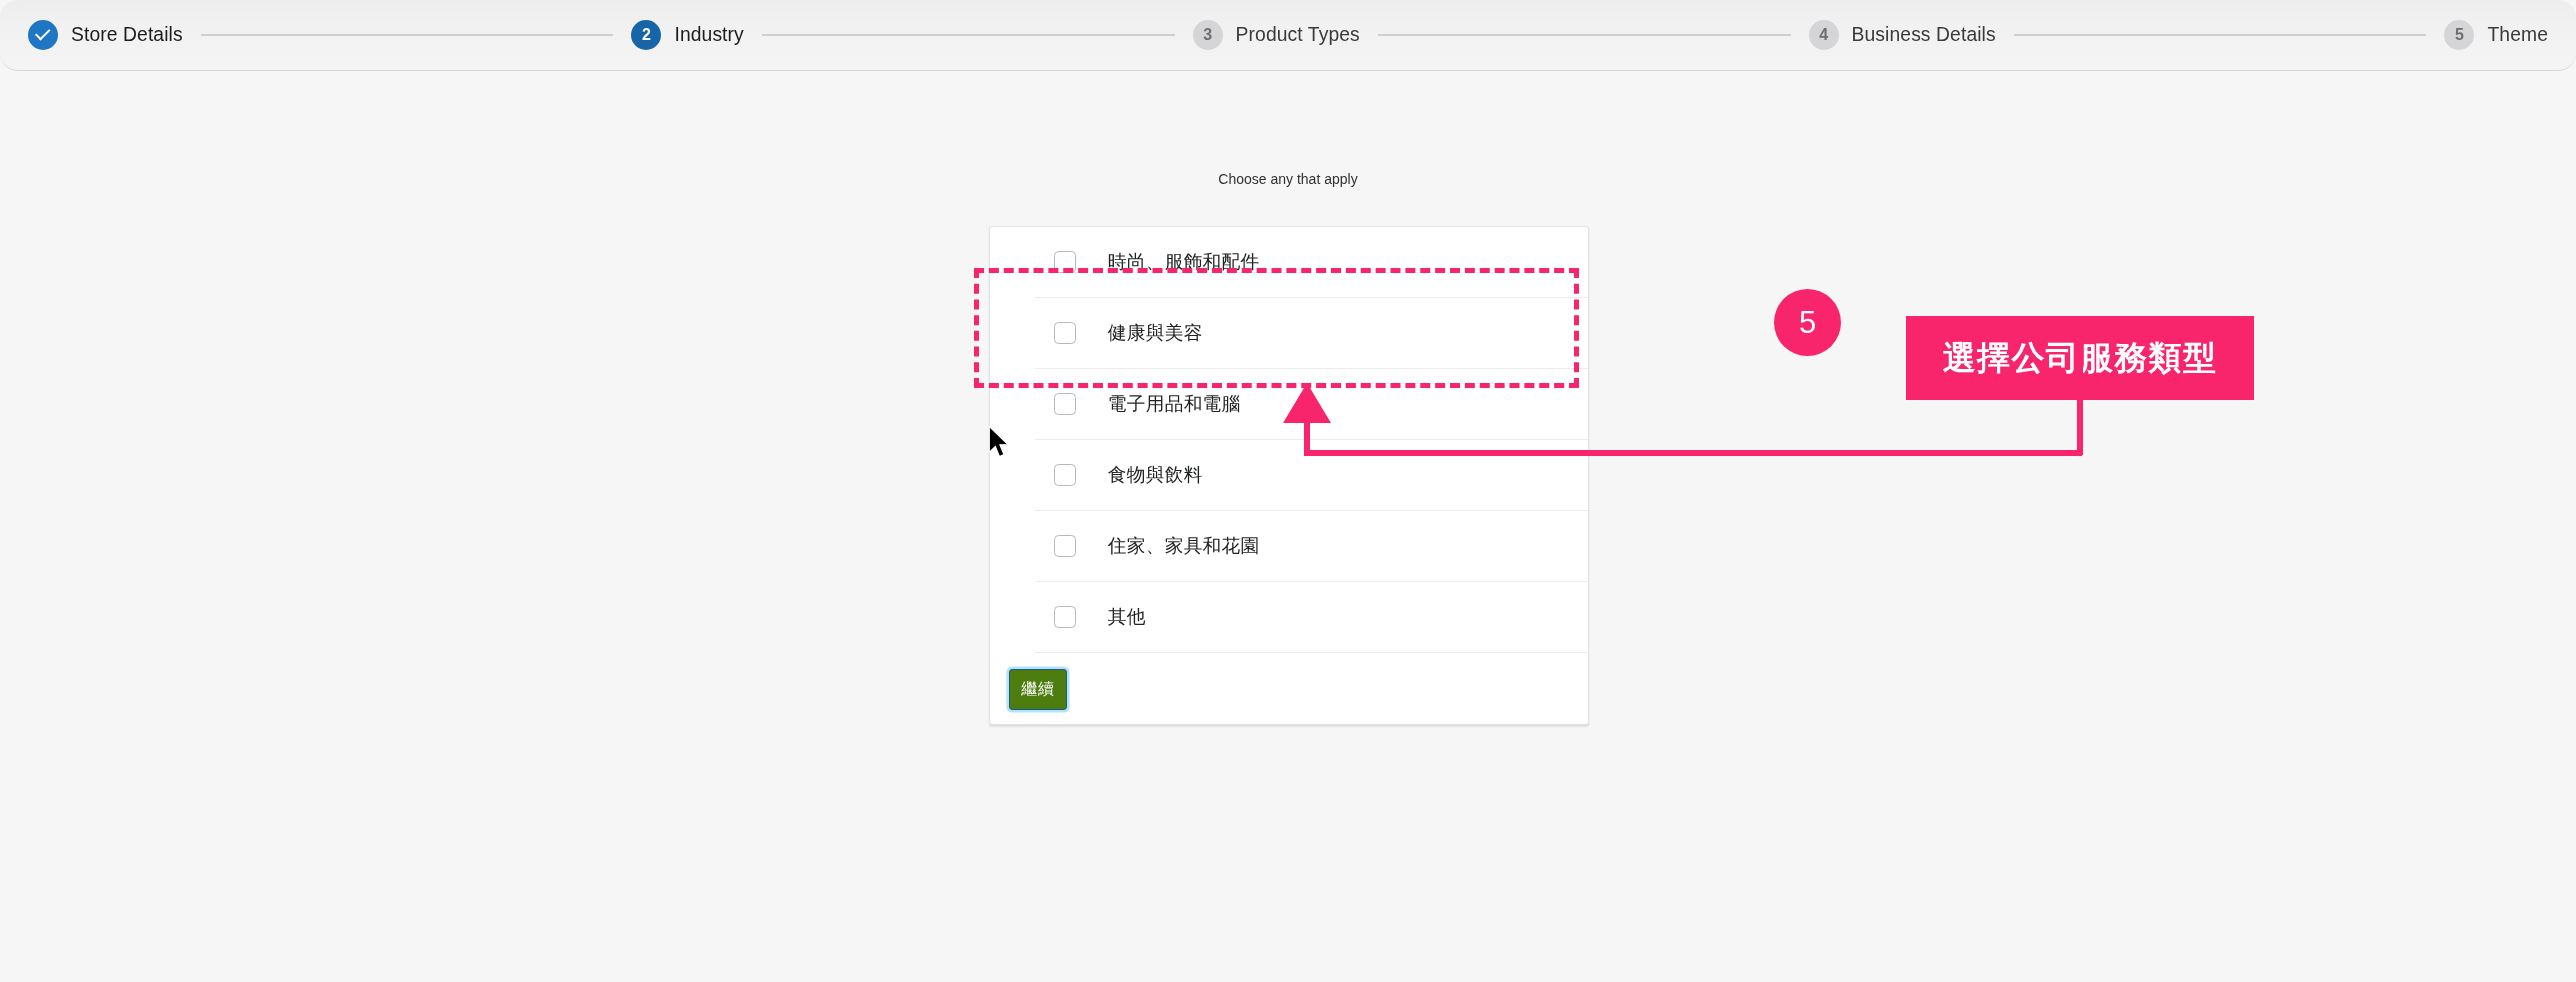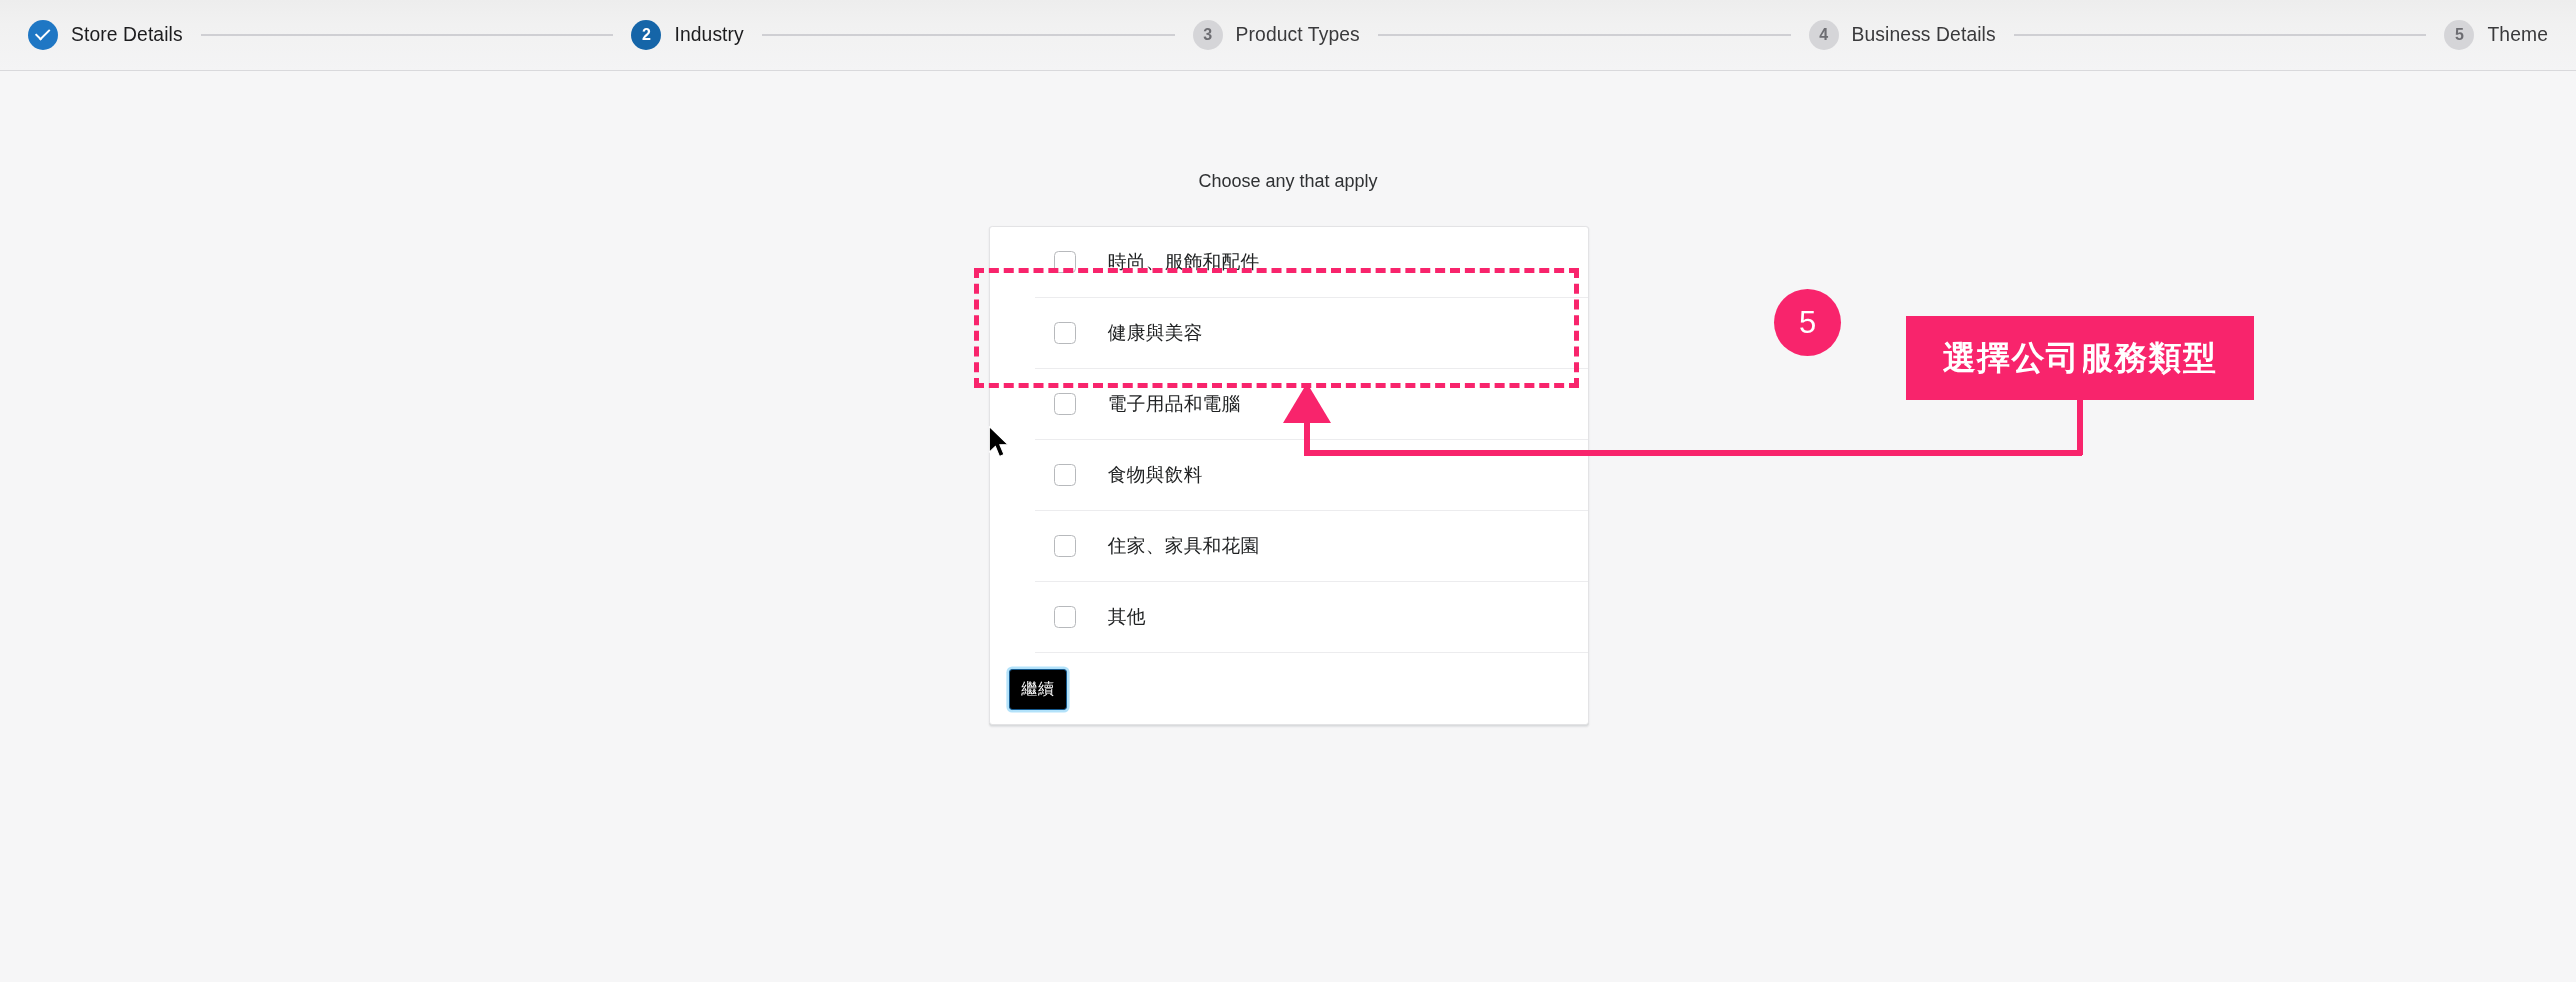--- a/index.html
+++ b/index.html
@@ -20,20 +20,21 @@
   .stepper-bar {
     position: absolute;
     left: 0; top: 0;
     width: 2576px;
     height: 71px;
     background: linear-gradient(to bottom, #ededed 0%, #f1f1f1 35%, #f4f4f5 100%);
     border-bottom: 1.3px solid #d9d9dc;
     display: flex;
     align-items: center;
     padding: 0 28px;
+    border-radius: 18px;
   }
 
   .step {
     display: flex;
     align-items: center;
     flex: 0 0 auto;
     gap: 13px;
   }
 
   .step-circle {
@@ -103,21 +104,21 @@
     color: #212326;
     font-weight: 400;
   }
 
   .subhead {
     position: absolute;
     left: 0;
     top: 100px;
     width: 2576px;
     text-align: center;
-    font-size: 18px;
+    font-size: 14px;
     color: #2f3133;
     font-weight: 400;
   }
 
   
   .card {
     position: absolute;
     left: 989px;
     top: 155px;
     width: 600px;
@@ -159,21 +160,21 @@
     padding: 16px 0 0 18.7px;
   }
 
   .continue-btn {
     display: inline-flex;
     align-items: center;
     justify-content: center;
     min-width: 58px;
     height: 41px;
     padding: 0 11.6px;
-    background: #000000;
+    background: #4d7c0f;
     border: 0.6px solid #14598f;
     border-radius: 3.2px;
     color: #ffffff;
     font-size: 16px;
     letter-spacing: 0.6px;
     box-shadow: 0 0 0 2.6px rgba(86,190,245,0.45);
     cursor: pointer;
   }
 
   

